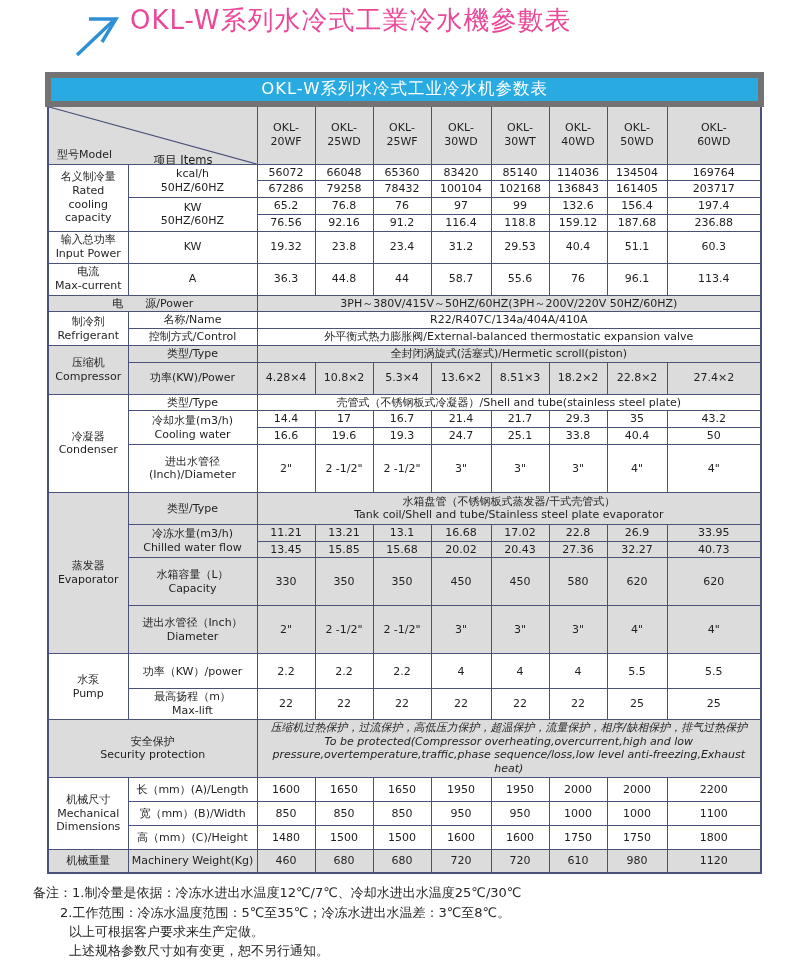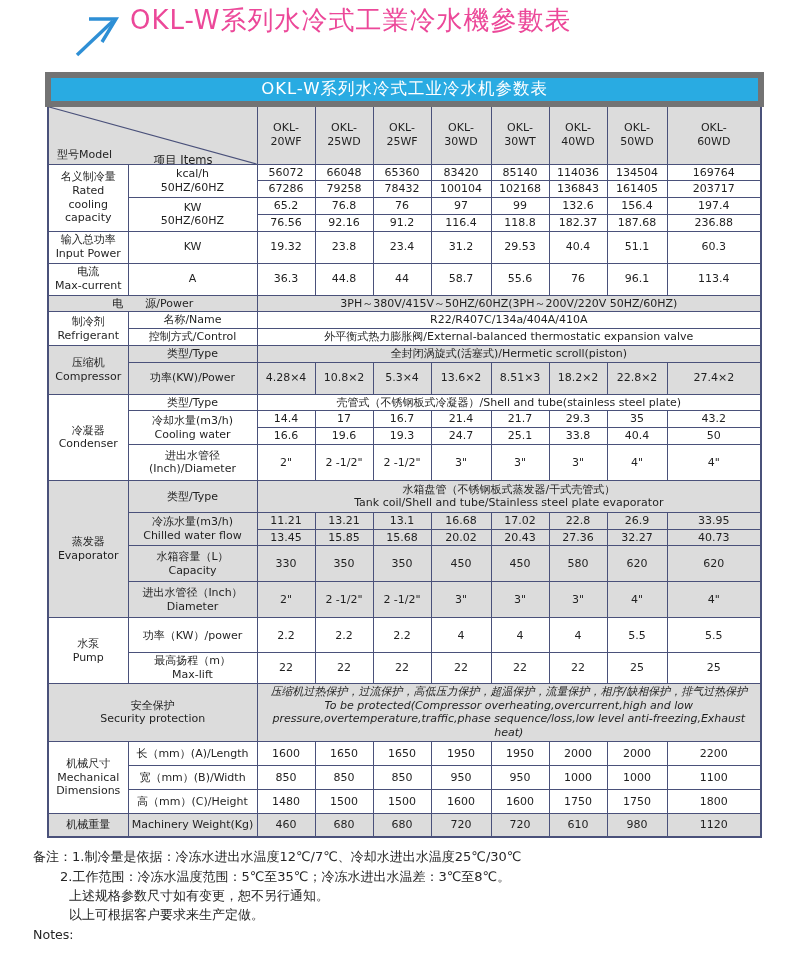--- a/index.html
+++ b/index.html
@@ -35,21 +35,21 @@
     background:#29abe2;color:#ffffff;font-size:16.5px;letter-spacing:1px;
     border:6px solid #737373;
   }
   td.lbl, th.lbl{background:#dcdcdc;}
   tr.hdr td, tr.hdr th{background:#dcdcdc;}
   tr.gray td, tr.gray th{background:#dcdcdc;}
   td.left{text-align:left;padding:3px 6px;line-height:1.4;font-style:italic;}
 
   tr.h16{height:16px} tr.h24{height:24px} tr.h26{height:35px}
   tr.h28{height:28px} tr.h30{height:30px} tr.h32{height:32px}
-  tr.h36{height:36px} tr.h58{height:58px}
+  tr.h36{height:48px} tr.h58{height:58px}
 
   
   th.corner{position:relative;padding:0;}
   th.corner svg{position:absolute;left:0;top:0;width:100%;height:100%;}
   th.corner .model{position:absolute;left:8px;bottom:2px;font-size:11px;}
   th.corner .items{position:absolute;right:44px;top:2px;font-size:11.5px;margin-top:44px;}
 
   
   .notes{margin:9px 0 0 33px;font-size:13px;line-height:1.48;color:#262626;}
   .notes-en{margin-top:2px;font-size:12.6px;line-height:1.5;}
@@ -154,21 +154,21 @@
           <td>132.6</td>
           <td>156.4</td>
           <td>197.4</td>
         </tr>
     <tr class="h16">
           <td>76.56</td>
           <td>92.16</td>
           <td>91.2</td>
           <td>116.4</td>
           <td>118.8</td>
-          <td>182.37</td>
+          <td>159.12</td>
           <td>187.68</td>
           <td>236.88</td>
         </tr>
 
     <tr class="h32">
       <td class="lbl">输入总功率
 Input Power</td>
       <td class="lbl">KW</td>
     <td>19.32</td>
           <td>23.8</td>
@@ -405,20 +405,20 @@
           <td>610</td>
           <td>980</td>
           <td>1120</td>
         </tr>
   </tbody>
     </table>
 
   <div class="notes">
       <div class="note-line indent-0">备注：1.制冷量是依据：冷冻水进出水温度12℃/7℃、冷却水进出水温度25℃/30℃</div>
       <div class="note-line indent-1">2.工作范围：冷冻水温度范围：5℃至35℃；冷冻水进出水温差：3℃至8℃。</div>
+      <div class="note-line indent-2">以上可根据客户要求来生产定做。</div>
       <div class="note-line indent-2">上述规格参数尺寸如有变更，恕不另行通知。</div>
-      <div class="note-line indent-2">以上可根据客户要求来生产定做。</div>
     </div>
   <div class="notes notes-en">
       <div class="note-line indent-0">Notes:</div>
     </div>
 
 </div>
 
 </body></html>

